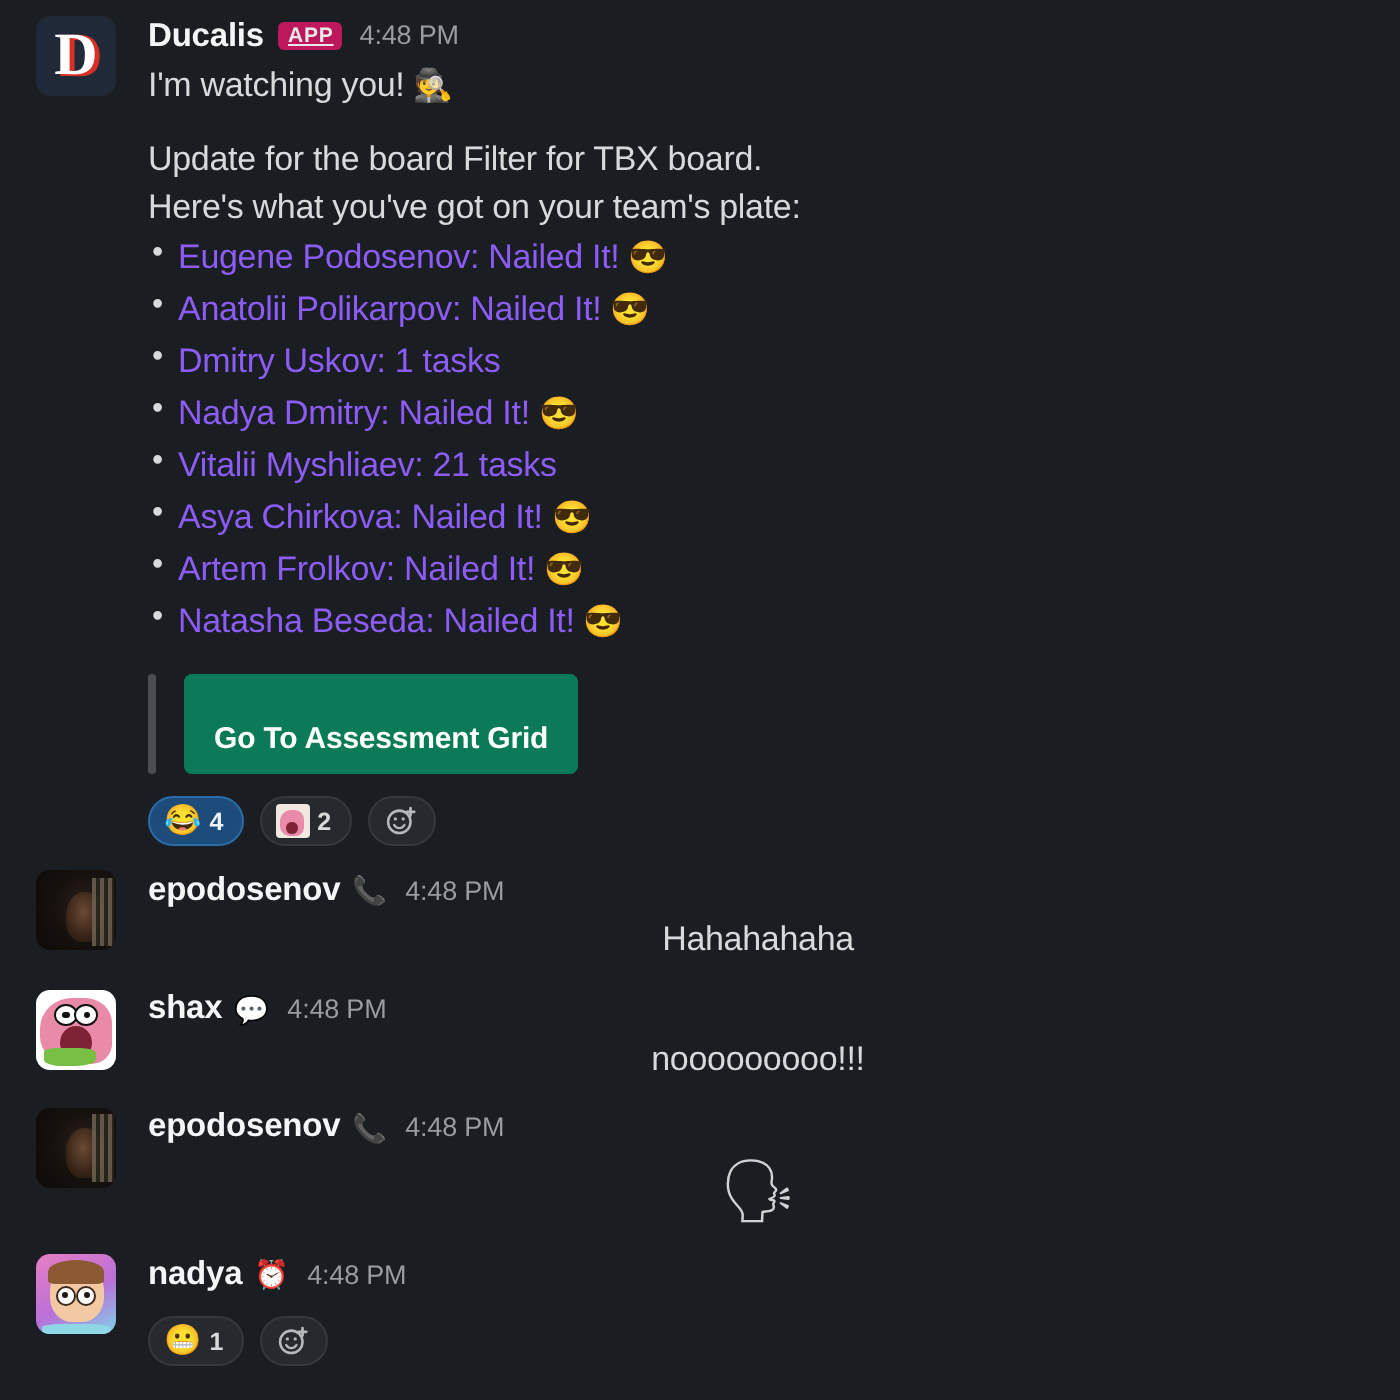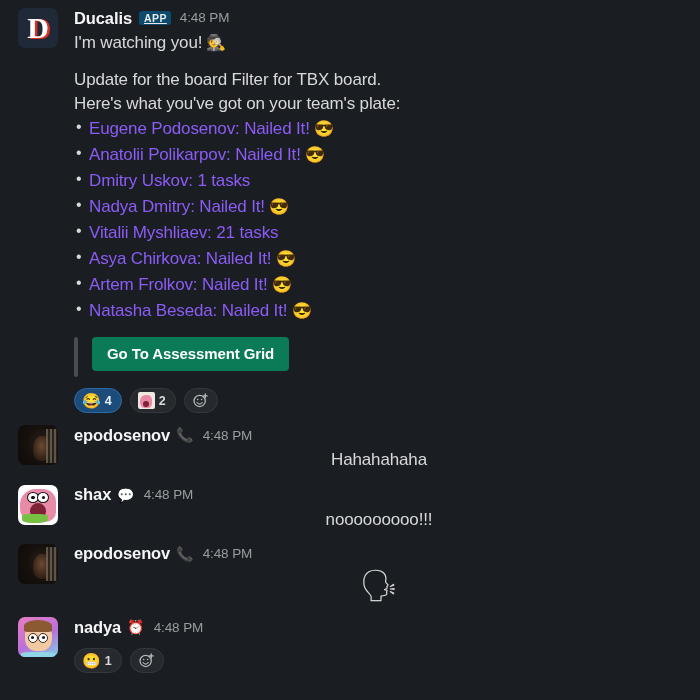--- a/index.html
+++ b/index.html
@@ -62,21 +62,21 @@
     letter-spacing: -0.1px;
   }
   .status-emoji {
     margin-left: 6px;
     font-size: 14px;
     line-height: 1;
     display: inline-block;
   }
   .app-badge {
     margin-left: 7px;
-    background: #0c4a6e;
+    background: #be185d;
     color: #e8e8e8;
     font-size: 10.5px;
     font-weight: bold;
     letter-spacing: 0.4px;
     padding: 2px 4px 2px 5px;
     border-radius: 3px;
     line-height: 1;
     text-transform: uppercase;
     text-decoration: underline;
   }
@@ -133,21 +133,21 @@
     align-self: stretch;
     min-height: 40px;
   }
   .cta-button {
     background: #0b7a56;
     color: #ffffff;
     font-weight: bold;
     font-size: 15px;
     border: none;
     border-radius: 4px;
-    padding: 9px 15px 10px 15px;
+    padding: 25px 15px 10px 15px;
     line-height: 1;
     cursor: pointer;
     letter-spacing: -0.1px;
     align-self: flex-start;
   }
 
   
   .reactions {
     display: flex;
     align-items: center;

